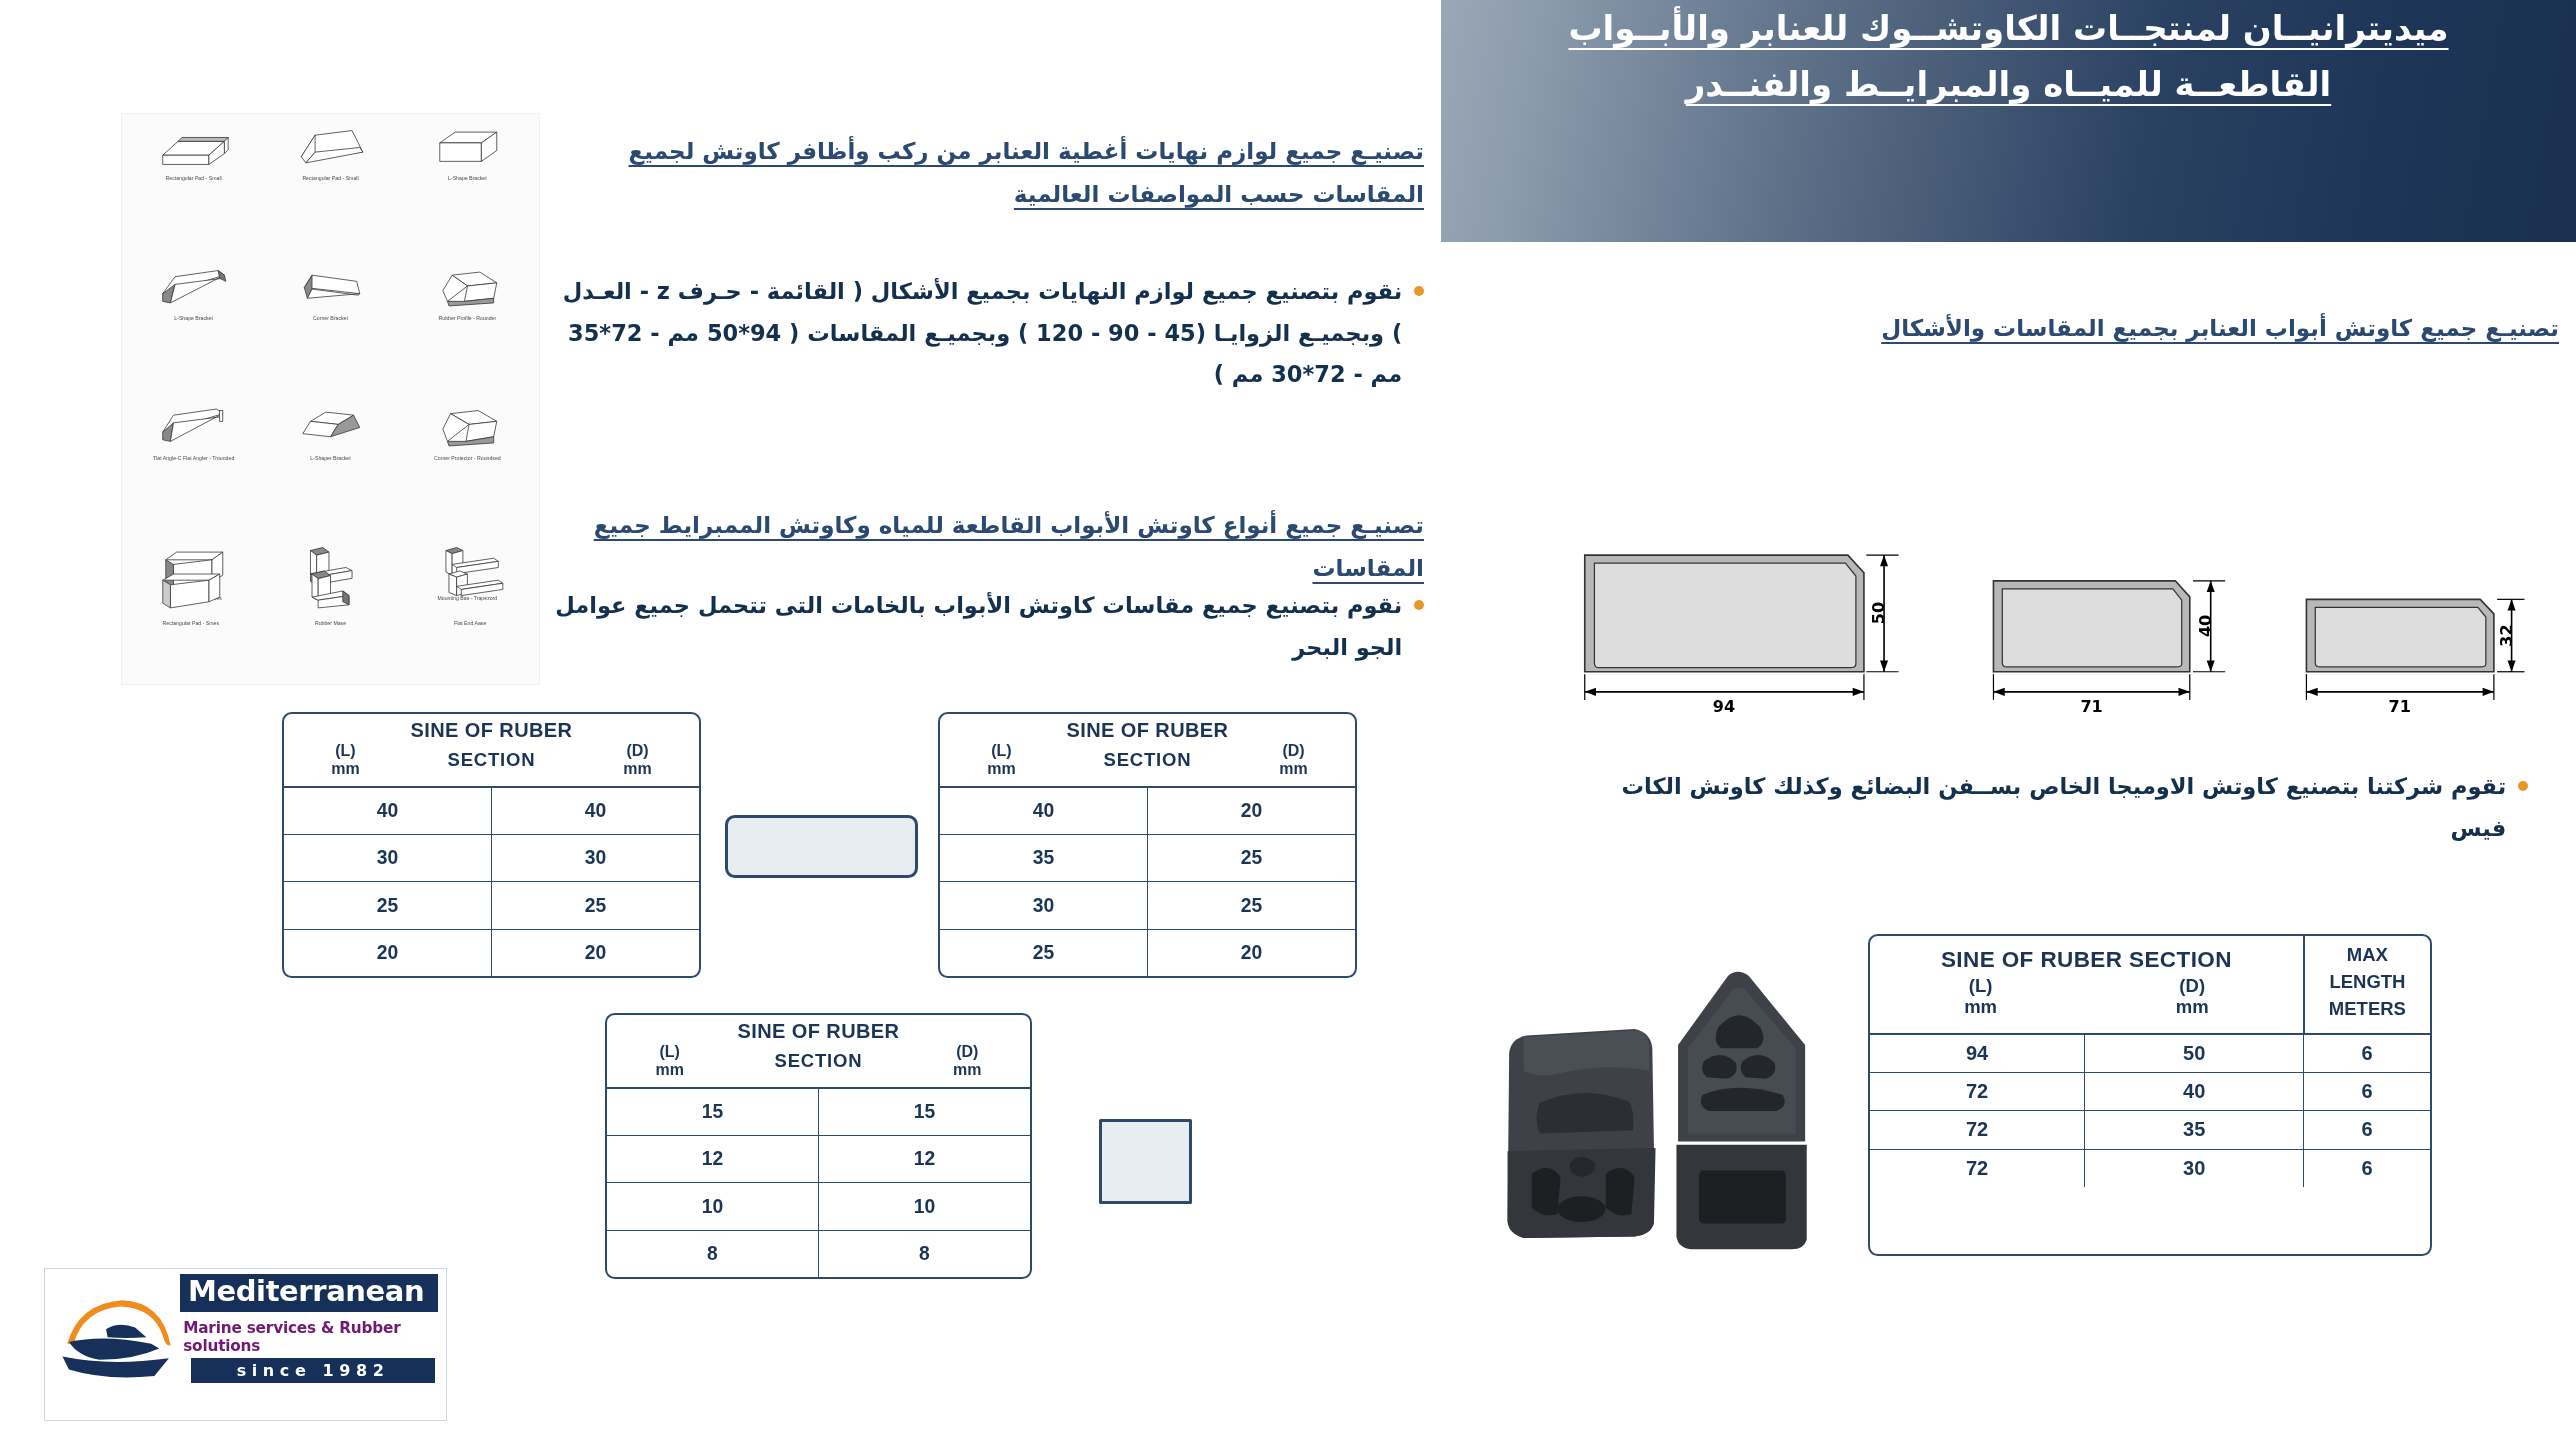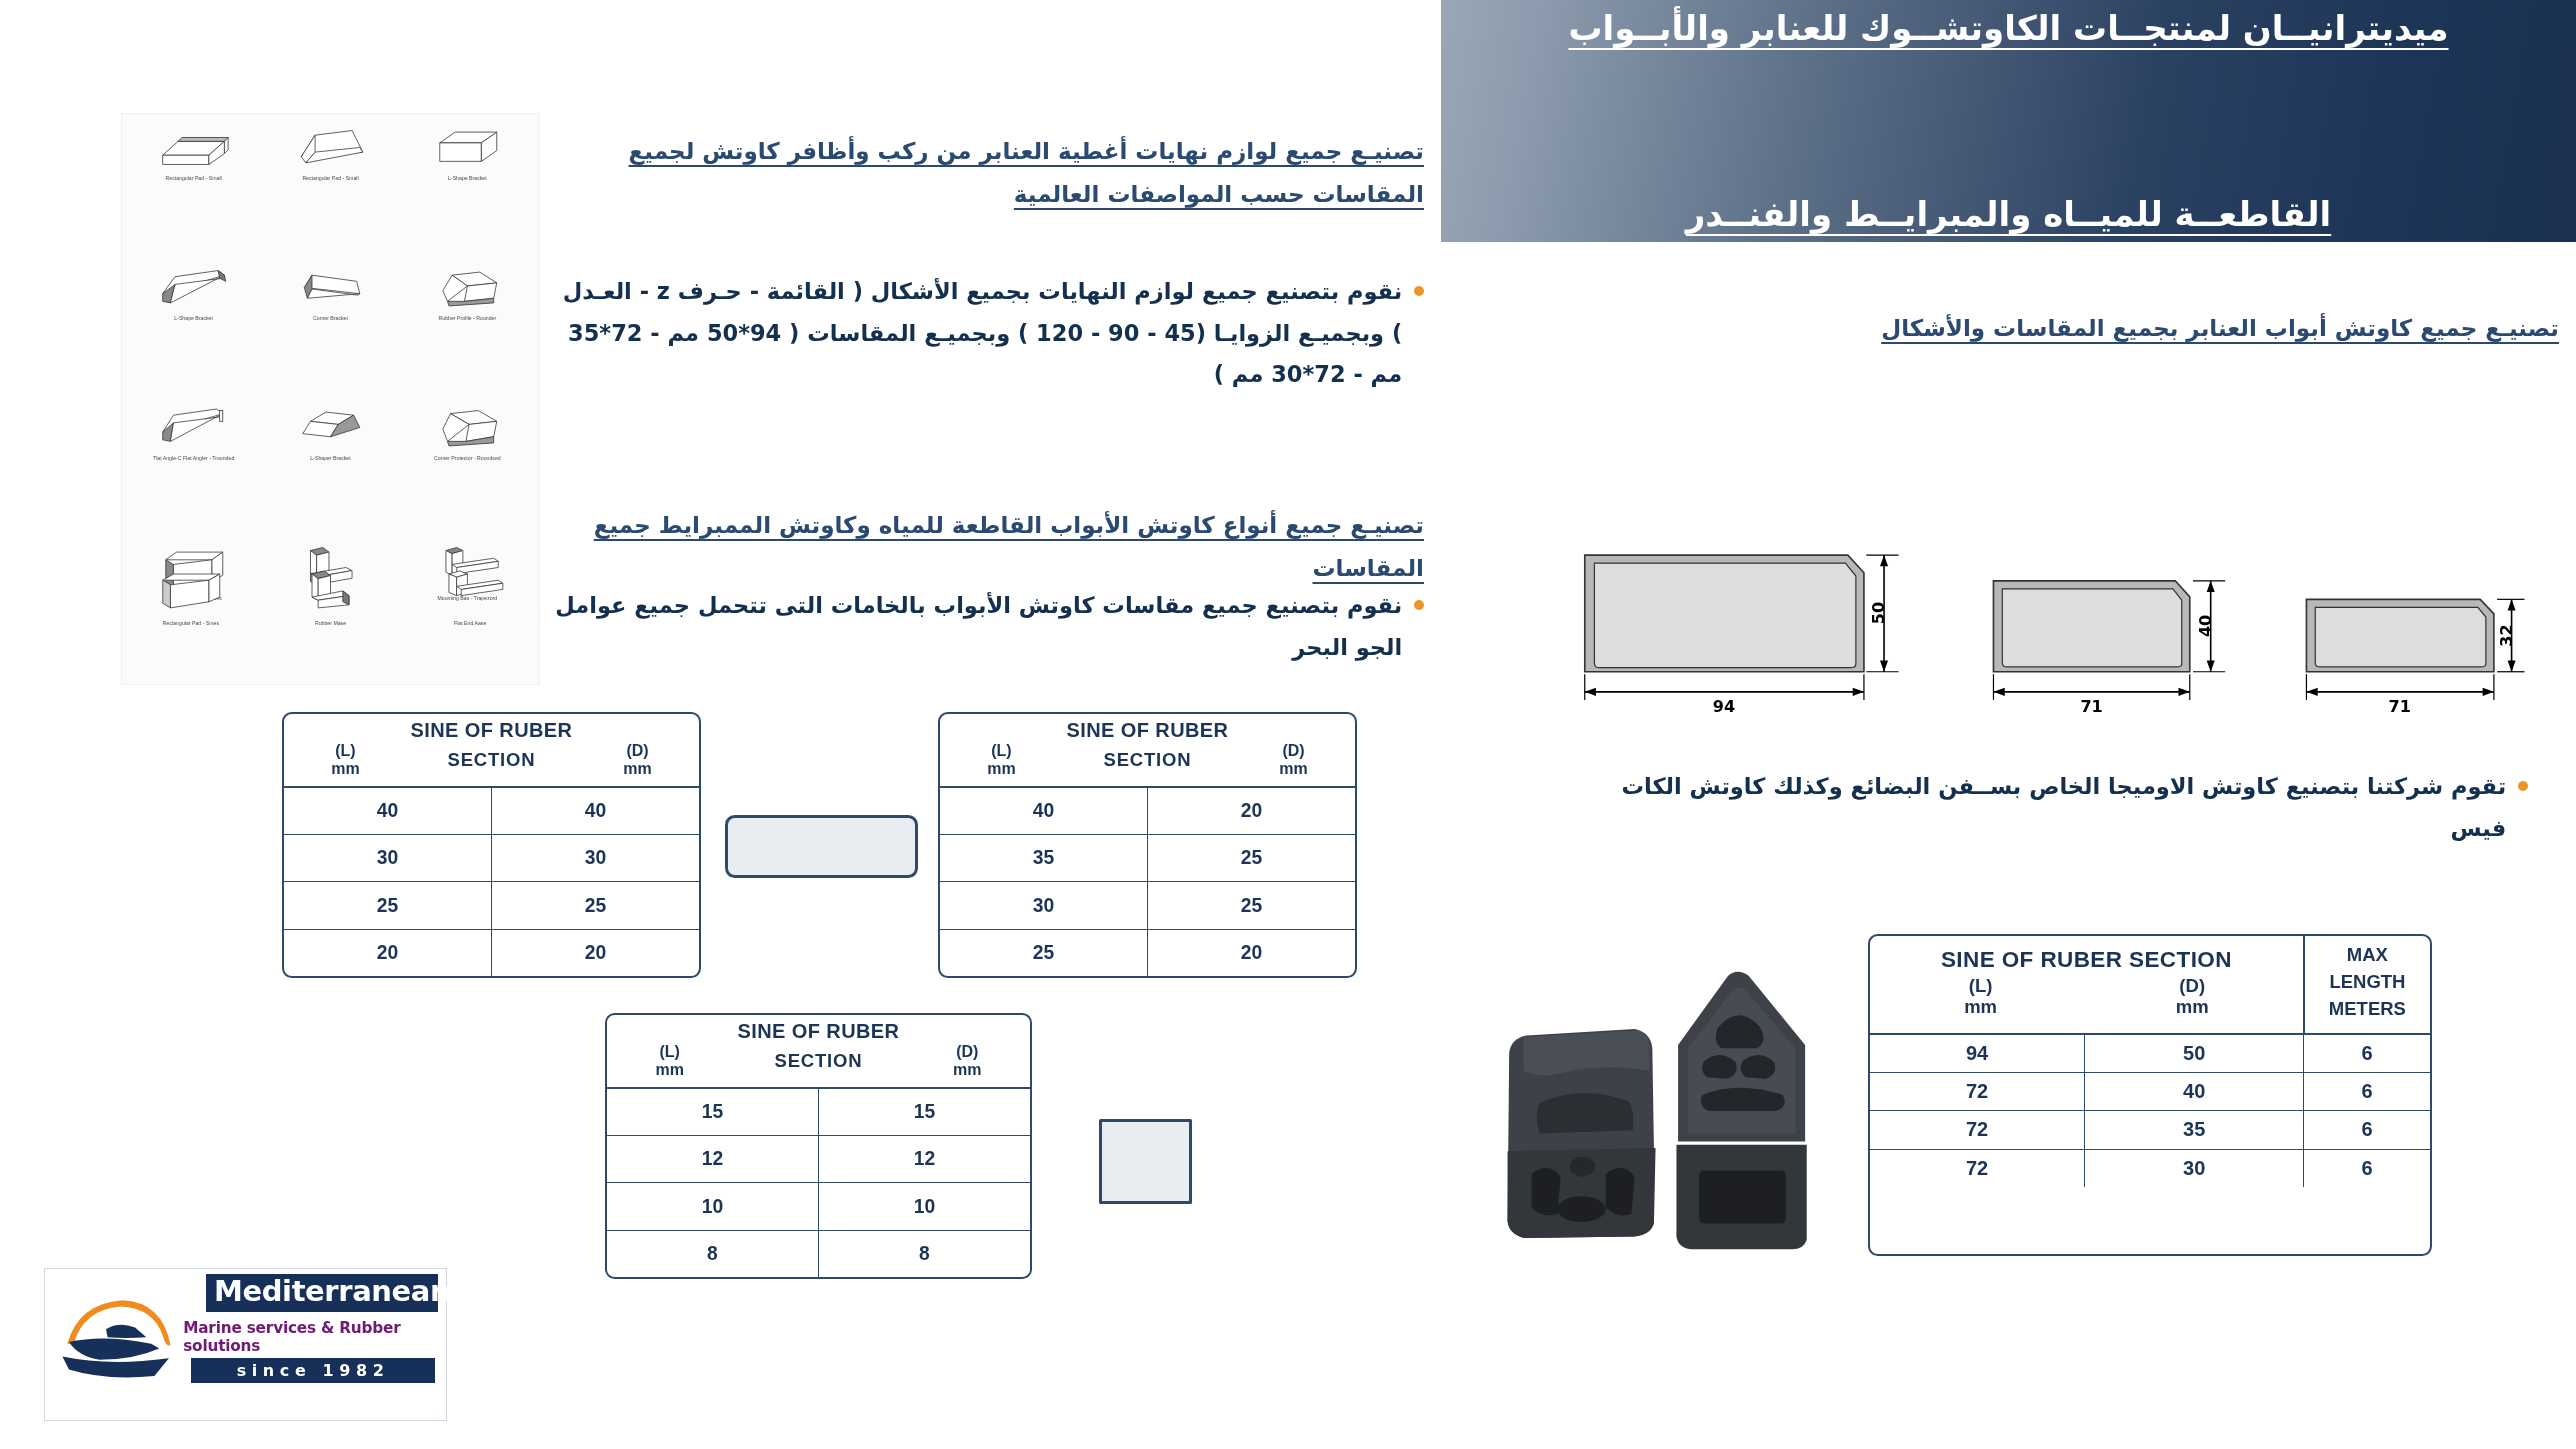--- a/index.html
+++ b/index.html
@@ -8,21 +8,21 @@
     background:#ffffff;
     font-family:"DejaVu Sans","Liberation Sans",sans-serif;
     overflow:hidden;position:relative;
   }
   .page{position:absolute;inset:0;}
 
   
   .header-banner{
     position:absolute;left:1441px;top:0;width:1135px;height:242px;
     background:linear-gradient(100deg,#9aa7b6 0%,#8d9cae 8%,#5d7088 32%,#2b4162 62%,#1d3557 82%,#1b3050 100%);
-    display:flex;flex-direction:column;align-items:center;justify-content:space-between;
+    display:flex;flex-direction:column;align-items:center;justify-content:flex-start;
     box-sizing:border-box;padding:0 48px;
   }
   .header-line{
     color:#ffffff;font-size:34px;font-weight:700;
     direction:rtl;text-align:center;white-space:nowrap;
     text-decoration:underline;text-underline-offset:8px;
     text-decoration-thickness:2.4px;
     line-height:1.65;letter-spacing:0.4px;
   }
 
@@ -100,21 +100,20 @@
   
   .logo{
     position:absolute;left:44px;top:1268px;width:403px;height:153px;
     border:0.8px solid #cfd6de;background:#ffffff;box-sizing:border-box;
   }
   .logo-right{position:absolute;left:135px;top:4.8px;width:258px;}
   .logo-name{
     background:#173059;color:#ffffff;font-family:"DejaVu Sans",sans-serif;
     font-size:29px;font-weight:700;letter-spacing:-0.4px;padding:3.2px 6.4px 6.4px 8px;
     line-height:1;
-    margin-left:26px;
   }
   .logo-tag{
     color:#701a75;font-family:"DejaVu Sans",sans-serif;font-size:15.3px;font-weight:700;
     padding:6.4px 0 3.2px 3.2px;letter-spacing:-0.2px;
   }
   .logo-since{
     background:#173059;color:#ffffff;font-family:"DejaVu Sans",sans-serif;
     font-size:16px;font-weight:700;letter-spacing:5.6px;text-align:center;padding:3.2px 0;
     margin-left:11.3px;margin-right:3.2px;
   }

